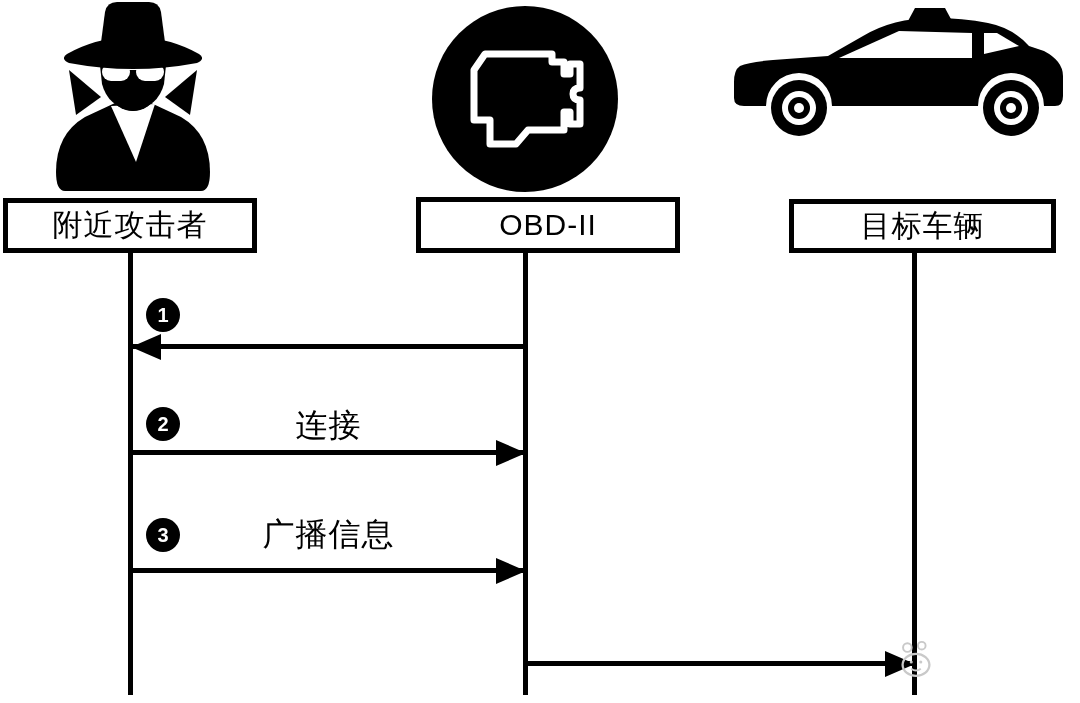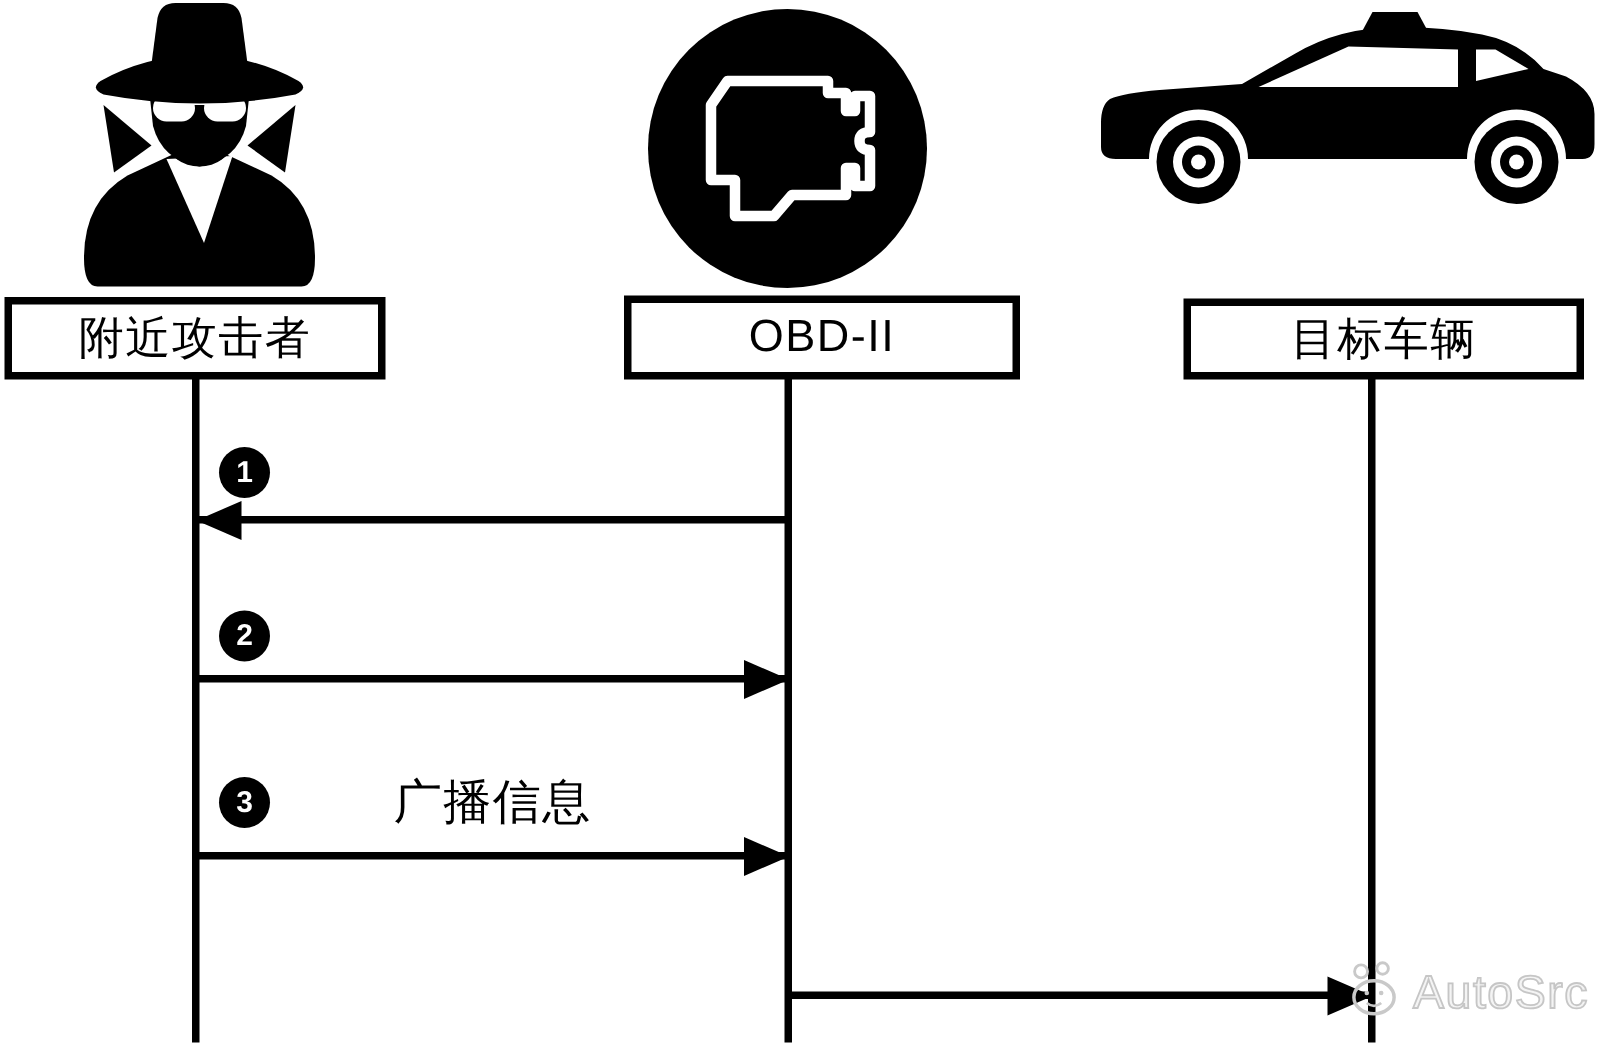--- a/index.html
+++ b/index.html
@@ -101,34 +101,34 @@
 
   <div class="lifeline" style="left:128px;top:252px;height:443px"></div>
   <div class="lifeline" style="left:523px;top:252px;height:443px"></div>
   <div class="lifeline" style="left:912px;top:252px;height:443px"></div>
 
   <div class="badge" style="left:146px;top:298px">1</div>
   <div class="msg-line" style="left:131px;top:344px;width:395px"></div>
   <div class="head-left" style="left:131px;top:334px"></div>
 
   <div class="badge" style="left:146px;top:407px">2</div>
+  <div class="msg-label" style="left:131px;top:404px;width:395px">连接</div>
   <div class="msg-line" style="left:131px;top:450px;width:395px"></div>
   <div class="head-right" style="left:496px;top:440px"></div>
 
   <div class="badge" style="left:146px;top:518px">3</div>
   <div class="msg-label" style="left:131px;top:513px;width:395px">广播信息</div>
   <div class="msg-line" style="left:131px;top:568px;width:395px"></div>
   <div class="head-right" style="left:496px;top:558px"></div>
 
   <div class="msg-line" style="left:526px;top:661px;width:389px"></div>
   <div class="head-right" style="left:885px;top:651px"></div>
 
   <svg class="abs" style="left:893px;top:638px;width:46px;height:46px" viewBox="0 0 48 48" aria-hidden="true">
     <circle cx="15" cy="10" r="4.5" fill="none" stroke="#c9c9c9" stroke-width="2"></circle>
     <circle cx="30" cy="8" r="4" fill="none" stroke="#c9c9c9" stroke-width="2"></circle>
     <ellipse cx="24" cy="28" rx="14" ry="11.5" fill="none" stroke="#c9c9c9" stroke-width="2.4"></ellipse>
     <circle cx="19" cy="25" r="1.6" fill="#c9c9c9"></circle>
     <circle cx="29" cy="25" r="1.6" fill="#c9c9c9"></circle>
     <path d="M19 32 Q24 36 29 32" fill="none" stroke="#c9c9c9" stroke-width="2"></path>
   </svg>
-  <div class="watermark-text" style="left:942px;top:644px">AutoSrc</div>
 
 </div>
 
 </body></html>

